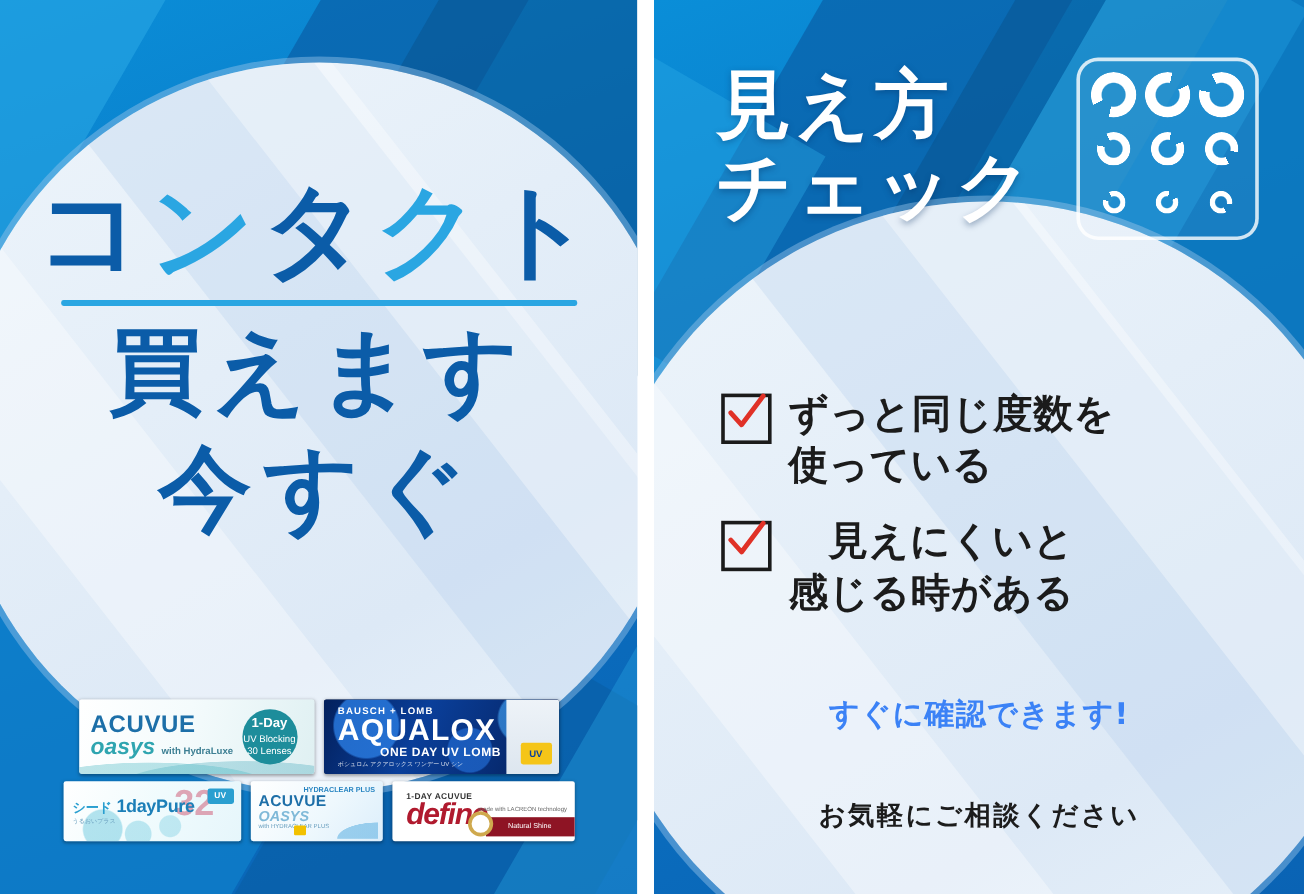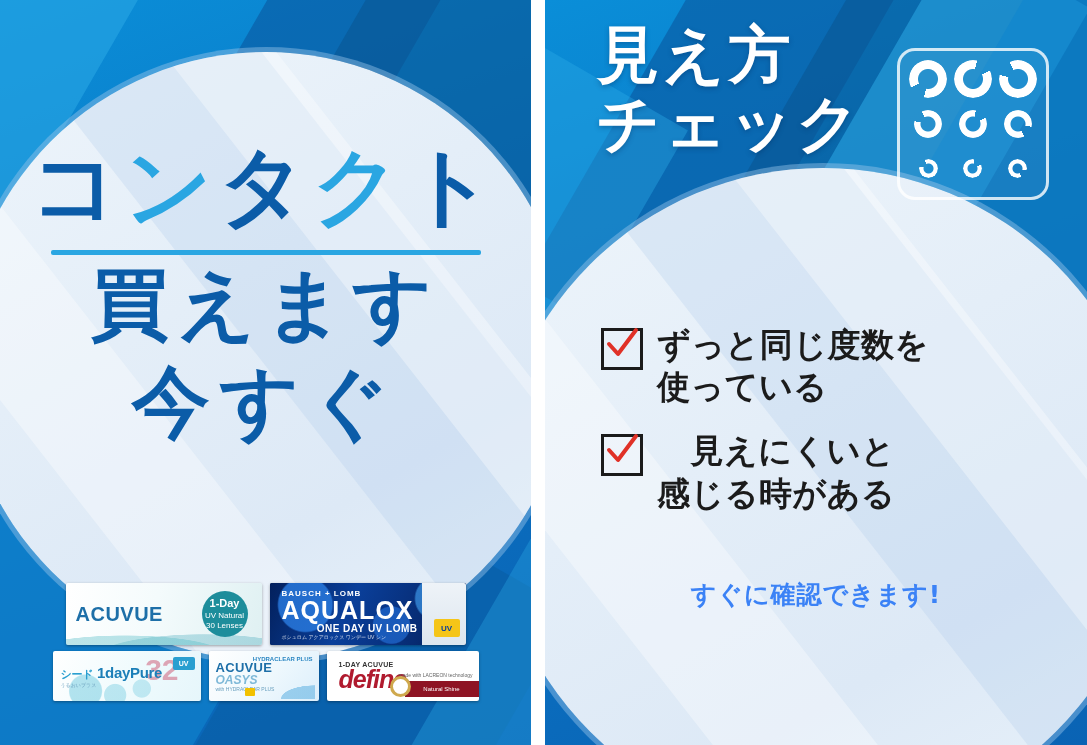--- a/index.html
+++ b/index.html
@@ -71,21 +71,21 @@
   .left-ellipse {
     left: -38px; top: 52px; width: 608px; height: 608px;
   }
   .headline-block {
     position: absolute;
     left: 0; right: 0; top: 150px;
     text-align: center;
     z-index: 5;
   }
   .kana-line {
-    font-family: Liberation Mono, monospace;
+    font-family: Liberation Serif, serif;
     font-weight: 700;
     letter-spacing: 2px;
     line-height: 1;
     white-space: nowrap;
   }
   .line-contact {
     font-size: 86px;
     letter-spacing: 6px;
   }
   .line-contact .ch { display:inline-block; }
@@ -250,21 +250,21 @@
     border: 3px solid #cfa94e; background:#fff; z-index:4;
   }
   .df-tiny { position:absolute; right: 6px; bottom: 23px; font-size: 5px; color:#666; z-index:4;}
 
   
   .right-ellipse {
     left: -52px; top: 168px; width: 660px; height: 660px;
   }
   .check-title {
     position: absolute;
-    left: 52px; top: 20px;
+    left: 52px; top: 52px;
     z-index: 6;
     color: #ffffff;
     font-family: "DejaVu Sans", "Liberation Sans", sans-serif;
     font-weight: 700;
     font-size: 62px;
     line-height: 1.12;
     letter-spacing: 3px;
     text-shadow: 0 2px 5px rgba(0,40,90,.35);
   }
   .landolt-card {
@@ -371,25 +371,26 @@
       <div class="kana-line line-now">今すぐ</div>
     </div>
 
     <div class="products">
       <div class="prod-row">
 
         <div class="box box-oasys">
           <div class="wave"></div>
           <div class="badge-circle">
             <b>1-Day</b>
-            <span>UV Natural</span>
+            <span>UV Blocking</span>
             <span>30 Lenses</span>
           </div>
           <div class="box-label">
             <div class="brand">ACUVUE</div>
+            <div class="sub"><span>oasys</span> <small>with HydraLuxe</small></div>
           </div>
         </div>
 
         <div class="box box-aqualox">
           <div class="aq-art"></div>
           <div class="aq-right"></div>
           <div class="uv-chip">UV</div>
           <div class="aq-text box-label">
             <div class="aq-bl">BAUSCH + LOMB</div>
             <div class="aq-title">AQUALOX</div>
@@ -490,15 +491,16 @@
           <svg width="40" height="40" viewBox="0 0 40 40" aria-hidden="true">
             <path d="M7 20 L16 30 L34 6" stroke="#e03127" stroke-width="4" fill="none" stroke-linecap="round" stroke-linejoin="round"></path>
           </svg>
         </span>
         <span class="check-text" style="white-space:pre-line;text-align:right;">見えにくいと
 感じる時がある</span>
       </div>
     </div>
 
     <div class="cta-now">すぐに確認できます!</div>
+    <div class="cta-sub">お気軽にご相談ください</div>
   </div>
 
 </div>
 
 </body></html>

